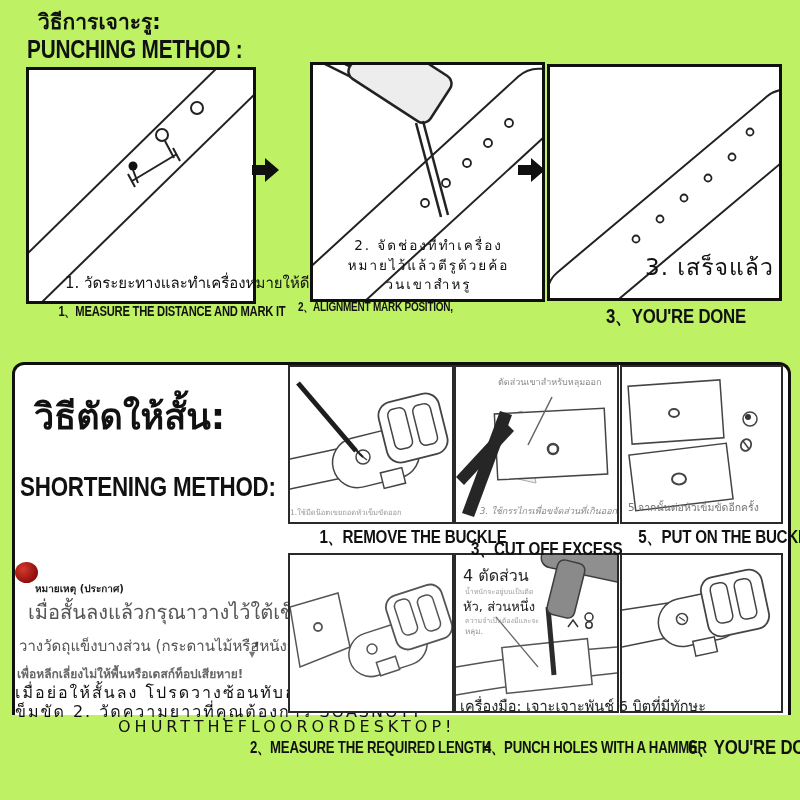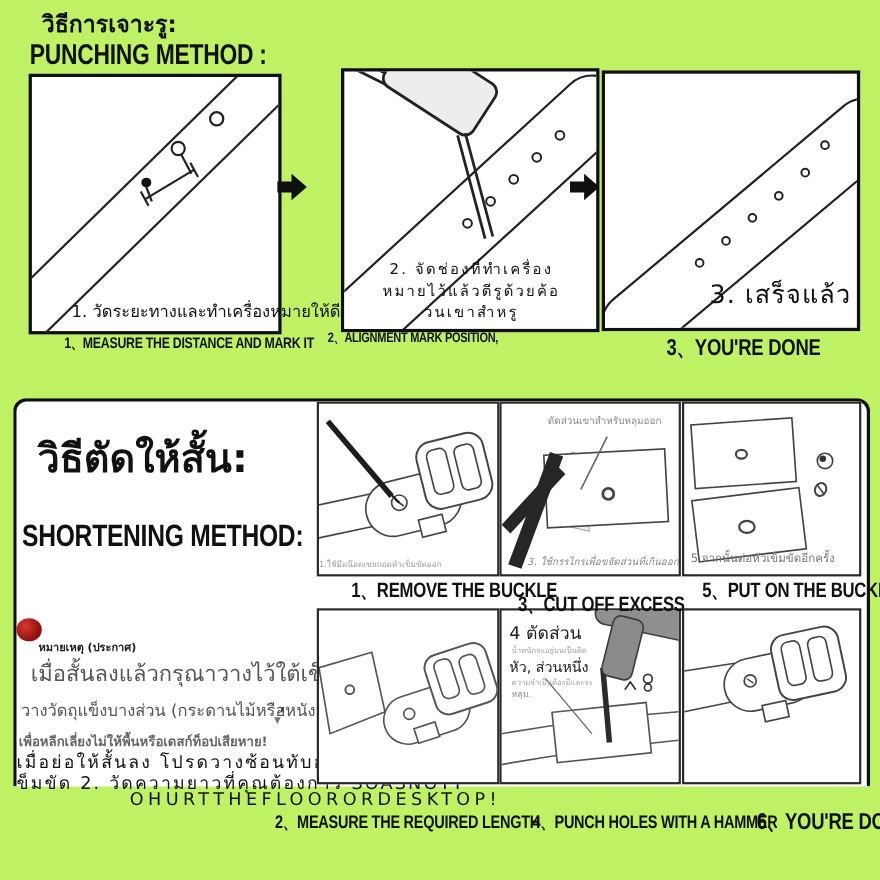--- a/index.html
+++ b/index.html
@@ -252,20 +252,21 @@
       <rect x="36" y="40" width="82" height="48" rx="24" transform="rotate(-12 77 64)" fill="#fff" stroke="#444" stroke-width="1.5"></rect>
       <circle cx="60" cy="64" r="5.5" fill="#fff" stroke="#444" stroke-width="1.5"></circle>
       <line x1="57" y1="62" x2="63" y2="66" stroke="#444" stroke-width="1.2"></line>
       <rect x="82" y="18" width="62" height="60" rx="13" transform="rotate(-12 113 48)" fill="#fff" stroke="#444" stroke-width="1.8"></rect>
       <rect x="91" y="28" width="17" height="40" rx="6" transform="rotate(-12 99 48)" fill="#fff" stroke="#444" stroke-width="1.5"></rect>
       <rect x="115" y="24" width="17" height="40" rx="6" transform="rotate(-12 123 44)" fill="#fff" stroke="#444" stroke-width="1.5"></rect>
       <rect x="72" y="84" width="22" height="15" transform="rotate(-12 83 91)" fill="#fff" stroke="#444" stroke-width="1.5"></rect>
     </svg>
   </div>
 
+  <div class="abs nowrap" id="tool-cap">เครื่องมือ: เจาะเจาะพันช์ 6 บิตที่มีทักษะ</div>
 
   <div class="abs" id="cb1">
     <span class="cond cond-c">1、REMOVE THE BUCKLE</span>
   </div>
   <div class="abs" id="cb3">
     <span class="cond cond-c">3、CUT OFF EXCESS</span>
   </div>
   <div class="abs" id="cb5">
     <span class="cond cond-c">5、PUT ON THE BUCKLE</span>
   </div>

